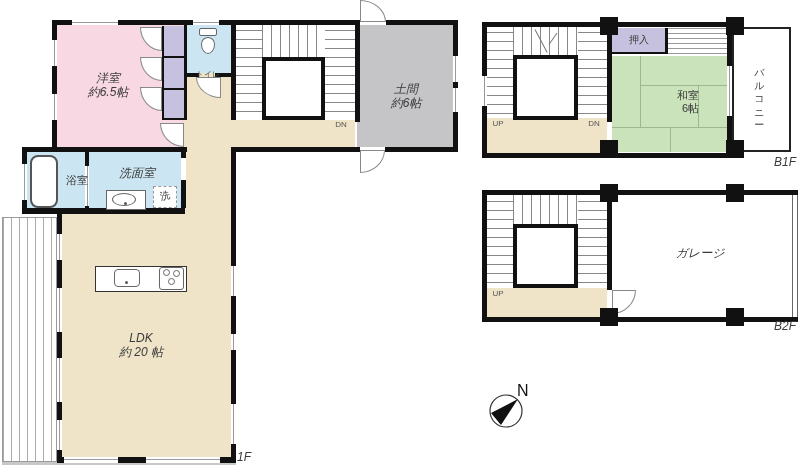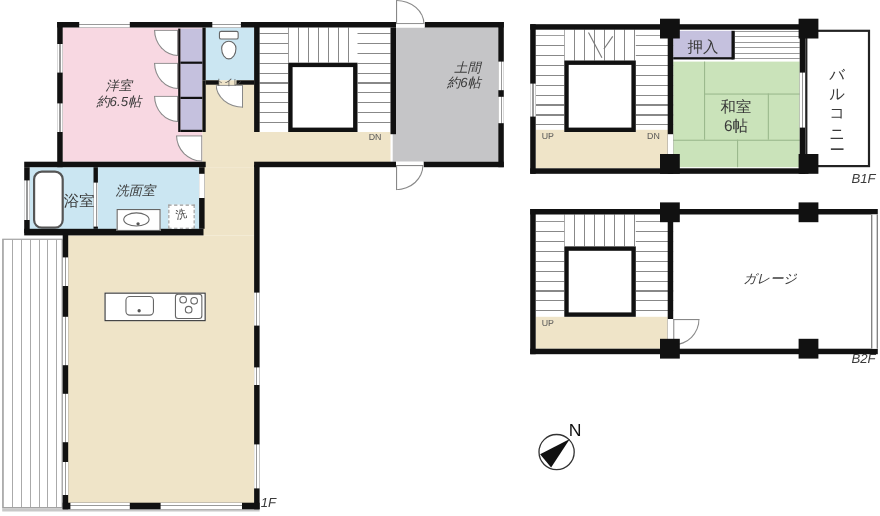--- a/index.html
+++ b/index.html
@@ -15,21 +15,21 @@
   .treads-v{position:absolute;background:repeating-linear-gradient(to right,#888 0 1px,transparent 1px 9px);}
   .void{position:absolute;background:#fff;border:4px solid #111;box-sizing:border-box;}
   .pillar{position:absolute;background:#111;}
   .arc{position:absolute;background:#fff;border:1px solid #888;box-sizing:border-box;}
   .arc-bl{border-radius:0 0 0 100%;}
   .arc-tr{border-radius:0 100% 0 0;}
   .arc-br{border-radius:0 0 100% 0;}
   .hatch{position:absolute;background:repeating-linear-gradient(to bottom,#999 0 1px,#fff 1px 5px);}
   .deck{position:absolute;background:repeating-linear-gradient(to right,#aaa 0 1px,#fff 1px 8px);border:1px solid #999;box-sizing:border-box;}
   .lbl{position:absolute;color:#3a3a3a;text-align:center;line-height:1.18;}
-  .f12{font-size:12px;font-style:italic;} .f11{font-size:14px;} .f9{font-size:14px;} .f8{font-size:8px;color:#555;}
+  .f12{font-size:12px;font-style:italic;} .f11{font-size:11px;text-align:right;} .f9{font-size:10px;} .f8{font-size:8px;color:#555;}
   .icon{position:absolute;background:#fff;border:1px solid #666;box-sizing:border-box;}
   .tatami{position:absolute;background:#9bb98d;}
   .vtext{writing-mode:vertical-rl;text-orientation:mixed;letter-spacing:3px;}
   .diag{position:absolute;height:1px;background:#777;transform-origin:left center;}
 </style>
 </head>
 <body>
 
 <div id="plan">
 
@@ -122,26 +122,30 @@
   <div class="icon" style="left:159px;top:267px;width:25px;height:23px;border-radius:3px;"></div>
   <div class="icon" style="left:163px;top:269px;width:7px;height:7px;border-radius:50%;"></div>
   <div class="icon" style="left:173px;top:270px;width:7px;height:7px;border-radius:50%;"></div>
   <div class="icon" style="left:168px;top:278px;width:7px;height:7px;border-radius:50%;"></div>
 
   <div class="lbl f12" style="left:58px;top:71px;width:100px;">
     <div>洋室</div>
     <div>約6.5帖</div>
   </div>
   <div class="lbl f8" style="left:188px;top:70px;width:40px;">トイレ</div>
-  <div class="lbl f12" style="left:375px;top:54px;width:62px;text-align:right;">
+  <div class="lbl f12" style="left:375px;top:82px;width:62px;">
     <div>土間</div>
     <div>約6帖</div>
   </div>
   <div class="lbl f11" style="left:56px;top:174px;width:32px;">浴室</div>
-  <div class="lbl f12" style="left:93px;top:166px;width:60px;">洗面室</div>
+  <div class="lbl f12" style="left:107px;top:166px;width:60px;">洗面室</div>
+  <div class="lbl f12" style="left:91px;top:331px;width:100px;">
+    <div>LDK</div>
+    <div>約 20 帖</div>
+  </div>
   <div class="lbl f8" style="left:329px;top:120px;width:24px;">DN</div>
   <div class="lbl f12" style="left:237px;top:450px;width:26px;text-align:left;">1F</div>
 
   <div class="fill" style="left:487px;top:27px;width:120px;height:91px;background:#fff;"></div>
   <div class="fill" style="left:487px;top:118px;width:125px;height:35px;background:#EFE4C8;"></div>
   <div class="fill" style="left:612px;top:28px;width:54px;height:26px;background:#C5C1DE;"></div>
   <div class="hatch" style="left:668px;top:28px;width:59px;height:26px;"></div>
   <div class="fill" style="left:612px;top:56px;width:115px;height:96px;background:#CAE3BA;"></div>
   <div class="tatami" style="left:640px;top:56px;width:1px;height:71px;"></div>
   <div class="tatami" style="left:640px;top:85px;width:87px;height:1px;"></div>

